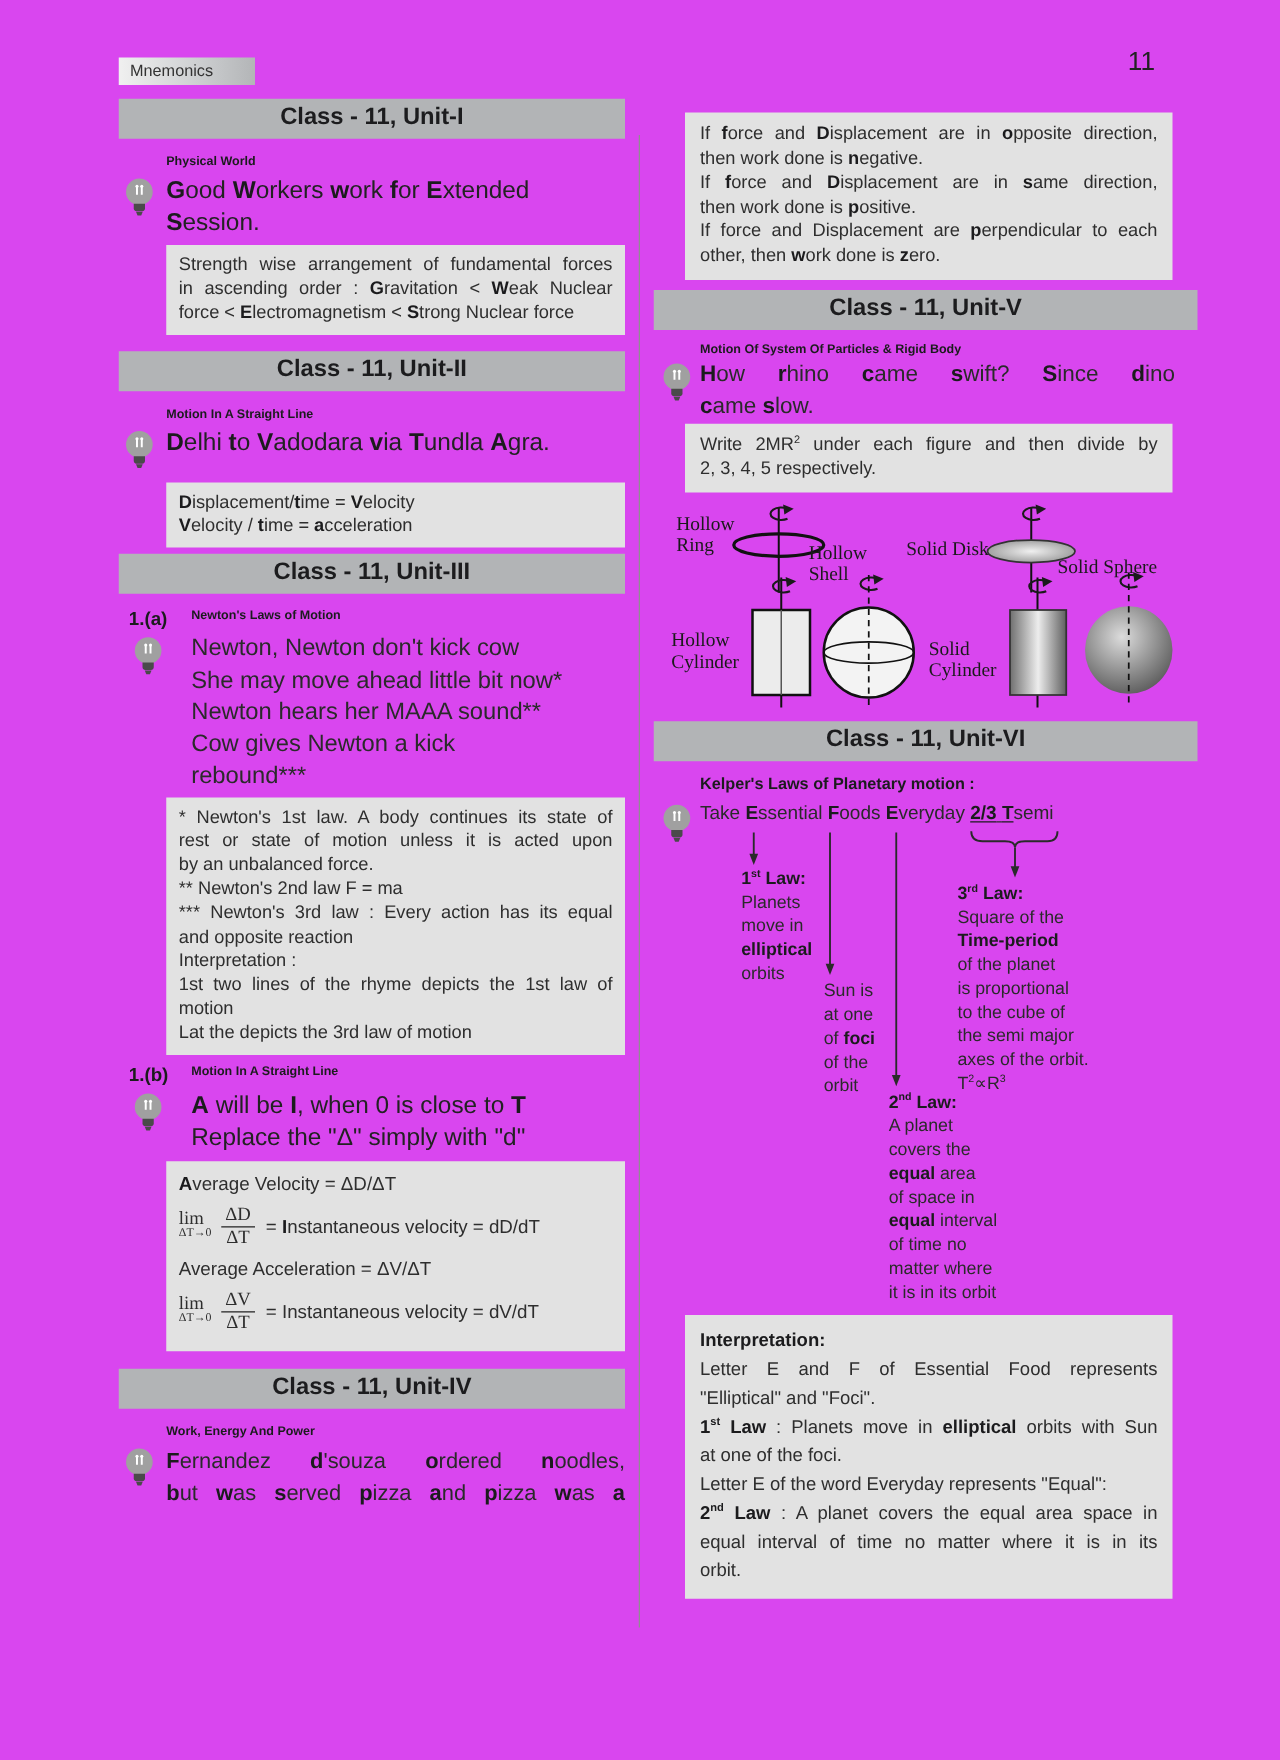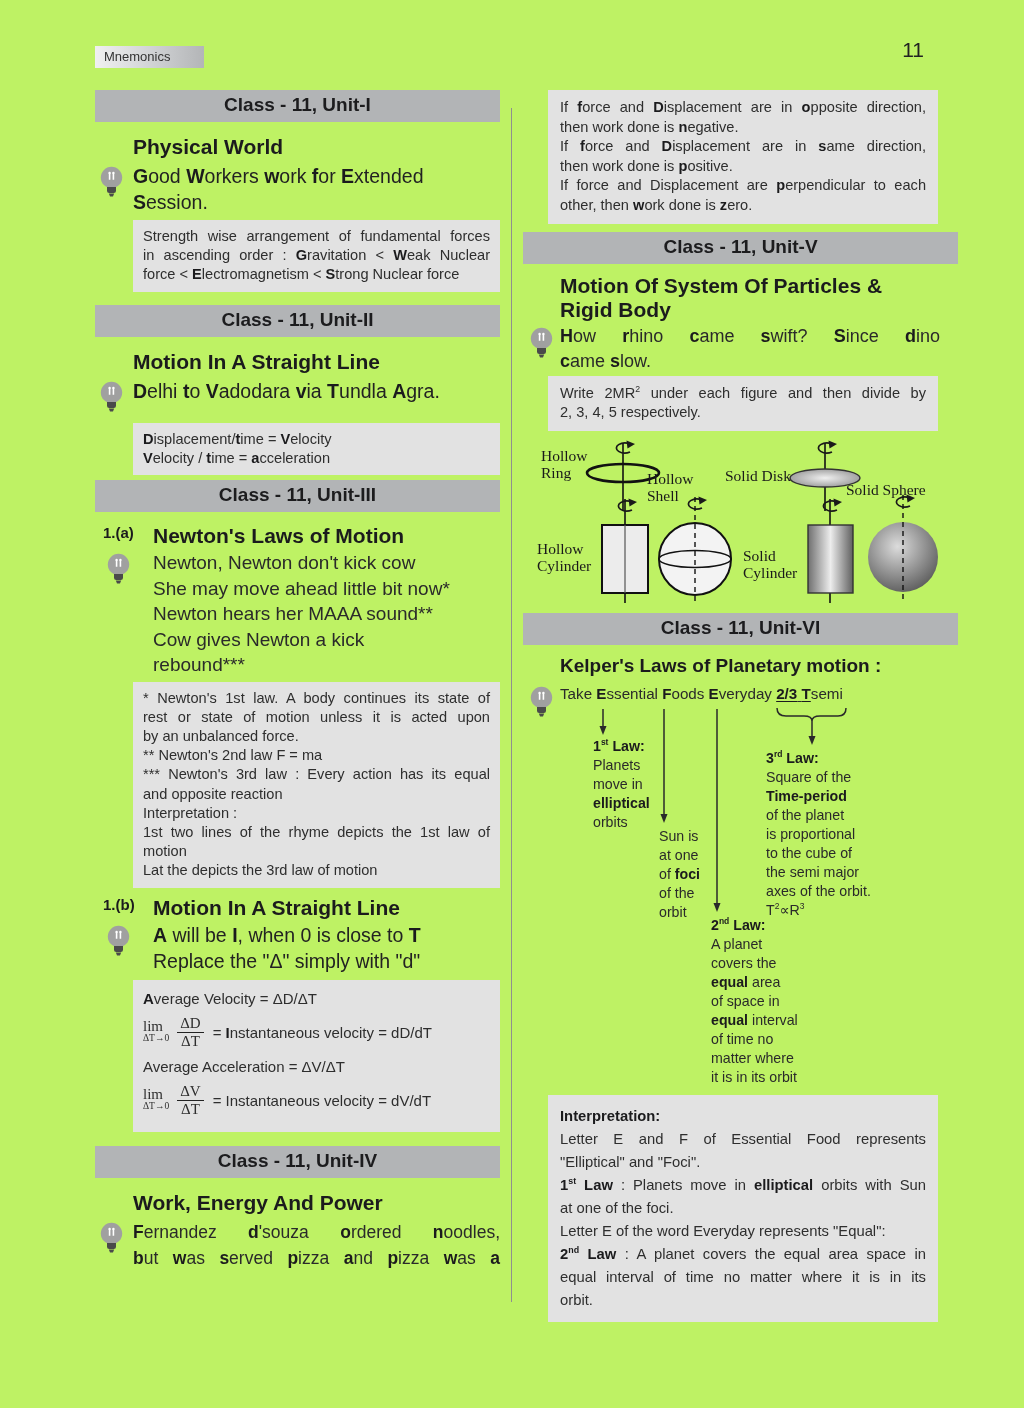--- a/index.html
+++ b/index.html
@@ -1,30 +1,30 @@
 <!DOCTYPE html>
 <html><head>
 <meta charset="utf-8">
 <style>
   html,body{margin:0;padding:0;background:#ffffff;}
-  .page{position:relative;width:1024px;height:1408px;background:#bef264;
+  .page{position:relative;width:1024px;height:1408px;background:#d946ef;
         font-family:"Liberation Sans",sans-serif;color:#2a2a2a;overflow:hidden;}
   .bb{font-weight:bold;color:#1b1b1d;}
   .uu{text-decoration:underline;text-underline-offset:2px;}
   sup{font-size:0.6em;vertical-align:super;line-height:0;}
   .tab{position:absolute;left:95px;top:46px;width:100px;height:22px;line-height:22px;
        padding-left:9px;font-size:13px;color:#333;
        background:linear-gradient(to right,#f0f0f0,#cfd1d3 55%,#b3b5b7);}
   .pagenum{position:absolute;right:100px;top:38px;font-size:21px;color:#222;}
   .divider{position:absolute;left:511px;top:108px;width:1px;height:1194px;background:#8f8f8f;}
-  .col-left{position:absolute;left:95px;top:90px;width:405px;}
+  .col-left{position:absolute;left:95px;top:79px;width:405px;}
   .col-right{position:absolute;left:523px;top:90px;width:435px;}
   .uhdr{background:#b2b4b6;color:#1c1c1e;font-weight:bold;font-size:19px;text-align:center;
         padding:4px 0 6px;}
-  .topic{font-weight:bold;font-size:21px;color:#1b1b1d;}
+  .topic{font-weight:bold;font-size:10px;color:#1b1b1d;}
   .ind38{margin-left:38px;}
   .ind37{margin-left:37px;margin-right:20px;}
   .mt2{margin-top:2px;}.mt4{margin-top:4px;}.mt5{margin-top:5px;}.mt6{margin-top:6px;}
   .mt8{margin-top:8px;}.mt10{margin-top:10px;}.mt12{margin-top:12px;}.mt13{margin-top:13px;}
   .mt14{margin-top:14px;}.mt19{margin-top:19px;}
   .mnrow{position:relative;}
   .p38{padding-left:38px;}
   .p58{padding-left:58px;}
   .p37{padding-left:37px;padding-right:18px;}
   .bulb{position:absolute;left:3px;top:2px;}
@@ -295,21 +295,21 @@
       <rect x="285" y="92" width="45" height="68" fill="url(#cylG)" stroke="#333" stroke-width="1.4"></rect>
       <text x="220" y="128">Solid</text>
       <text x="220" y="145">Cylinder</text>
 
       <use href="#rot" x="380" y="70"></use>
       <circle cx="380" cy="124" r="35" fill="url(#sphG)"></circle>
       <line x1="380" y1="62" x2="380" y2="170" stroke="#111" stroke-width="1.4" stroke-dasharray="5,4"></line>
     </svg>
 
     <div class="uhdr mt4">Class - 11, Unit-VI</div>
-    <div class="topic ind37 mt10" style="font-size:19px;">Kelper's Laws of Planetary motion :</div>
+    <div class="topic ind37 mt10" style="font-size:13px;">Kelper's Laws of Planetary motion :</div>
     <div class="mnrow p37 mt6">
       <svg class="bulb" viewBox="0 0 24 30" width="27" height="34">
           <circle cx="12" cy="11" r="9.5" fill="#a0a0a0"></circle>
           <path d="M10.3 7.5v5.5M13.7 7.5v5.5" stroke="#ffffff" stroke-width="1.4" fill="none"></path>
           <circle cx="10.3" cy="7" r="1.1" fill="#ffffff"></circle>
           <circle cx="13.7" cy="7" r="1.1" fill="#ffffff"></circle>
           <path d="M8 19.5h8v3.2a2 2 0 0 1-2 2h-4a2 2 0 0 1-2-2z" fill="#4a4a4a"></path>
           <path d="M9.6 25.2h4.8l-1.1 2.6h-2.6z" fill="#4a4a4a"></path>
         </svg>
       <div class="mn-small"><span>Take </span><span class="bb">E</span><span>ssential </span><span class="bb">F</span><span>oods </span><span class="bb">E</span><span>veryday </span><span class="bb uu">2/3</span><span class="uu"> </span><span class="bb uu">T</span><span>semi</span></div>

